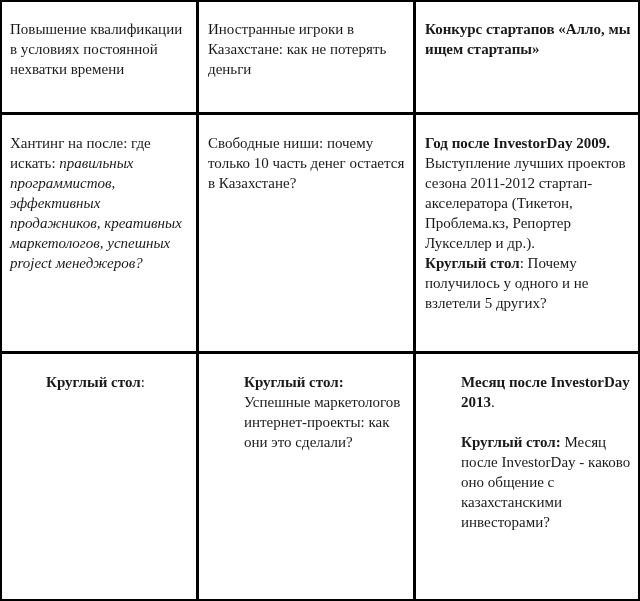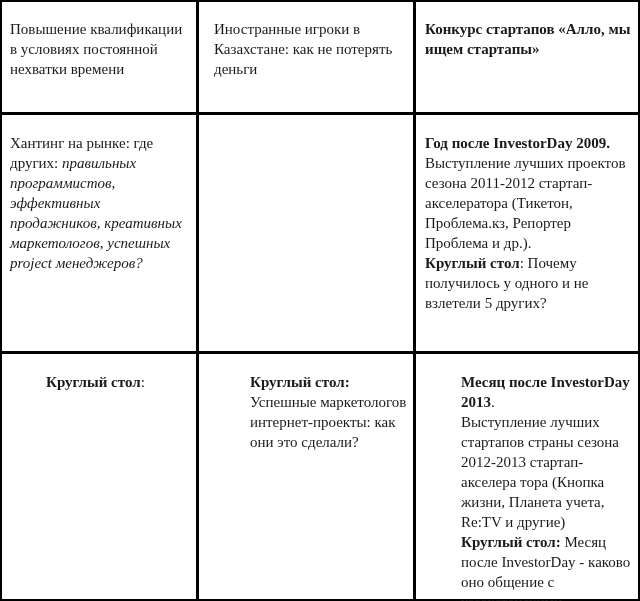--- a/index.html
+++ b/index.html
@@ -15,21 +15,21 @@
       color: #1a1a1a;
     }
     .cell {
       position: absolute;
       box-sizing: border-box;
       padding: 17px 8px 0 8px;
     }
     .vline { position: absolute; top: 0; bottom: 0; width: 3px; background: #000; }
     .hline { position: absolute; left: 0; right: 0; height: 3px; background: #000; }
     .c1 { left: 0; width: 195px; }
-    .c2 { left: 204px; width: 214px; }
+    .c2 { left: 198px; width: 214px; }
     .c3 { left: 415px; width: 222px; }
     .r1 { top: 0; height: 111px; }
     .r2 { top: 114px; height: 236px; }
     .r3 { top: 353px; height: 246px; padding-left: 44px; }
     .r2 .txt, .r3 .txt { line-height: 20px; }
     .c1 .txt, .c2 .txt { padding-left: 0; }
     b { font-weight: bold; }
     i { font-style: italic; text-align: center; }
     p { margin: 0; }
   </style>
@@ -46,28 +46,31 @@
     <p class="txt"><span>Повышение квалификации в условиях постоянной нехватки времени</span></p>
   </div>
   <div class="cell c2 r1">
     <p class="txt"><span>Иностранные игроки в Казахстане: как не потерять деньги</span></p>
   </div>
   <div class="cell c3 r1">
     <p class="txt"><b>Конкурс стартапов «Алло, мы ищем стартапы»</b></p>
   </div>
 
   <div class="cell c1 r2">
-    <p class="txt"><span>Хантинг на рынке: где других: </span><i>правильных программистов, эффективных продажников, креативных маркетологов, успешных project менеджеров?</i></p>
+    <p class="txt"><span>Хантинг на после: где искать: </span><i>правильных программистов, эффективных продажников, креативных маркетологов, успешных project менеджеров?</i></p>
+  </div>
+  <div class="cell c2 r2">
+    <p class="txt"><span>Свободные ниши: почему только 10 часть денег остается в Казахстане?</span></p>
   </div>
   <div class="cell c3 r2">
-    <p class="txt"><b>Год после InvestorDay 2009.</b><span> Выступление лучших проектов сезона 2011-2012 стартап-акселератора (Тикетон, Проблема.кз, Репортер</span><br><span>Проблема и др.).</span><br><b>Круглый стол</b><span>: Почему получилось у одного и не взлетели 5 других?</span></p>
+    <p class="txt"><b>Год после InvestorDay 2009.</b><span> Выступление лучших проектов сезона 2011-2012 стартап-акселератора (Тикетон, Проблема.кз, Репортер</span><br><span>Лукселлер и др.).</span><br><b>Круглый стол</b><span>: Почему получилось у одного и не взлетели 5 других?</span></p>
   </div>
 
   <div class="cell c1 r3">
     <p class="txt"><b>Круглый стол</b><span>:</span><br></p>
   </div>
   <div class="cell c2 r3">
     <p class="txt"><b>Круглый стол:</b><span> Успешные маркетологов интернет-проекты: как они это сделали?</span></p>
   </div>
   <div class="cell c3 r3">
-    <p class="txt"><b>Месяц после InvestorDay 2013</b><span>.</span><br><span>Выступление лучших стартапов страны сезона 2012-2013 стартап-акселера тора (Кнопка жизни, Планета учета, Re:TV и другие)</span><br><b>Круглый стол:</b><span> Месяц после InvestorDay - каково оно общение с казахстанскими инвесторами?</span></p>
+    <p class="txt"><b>Месяц после InvestorDay 2013</b><span>.</span><br><br><b>Круглый стол:</b><span> Месяц после InvestorDay - каково оно общение с казахстанскими инвесторами?</span></p>
   </div>
 </div>
 
 </body></html>

